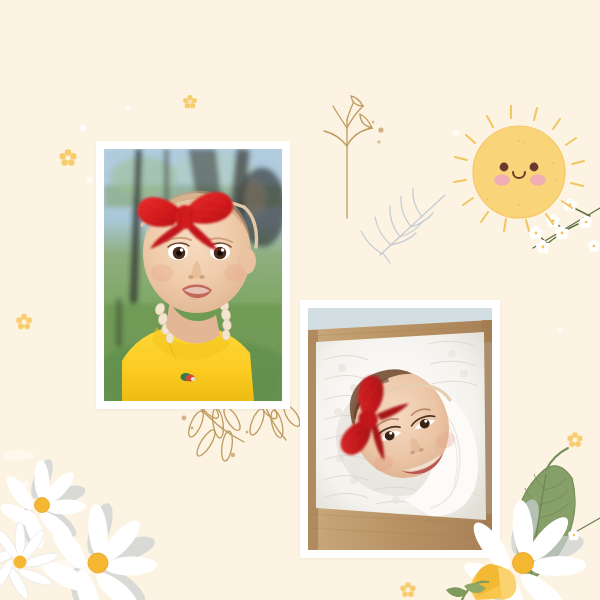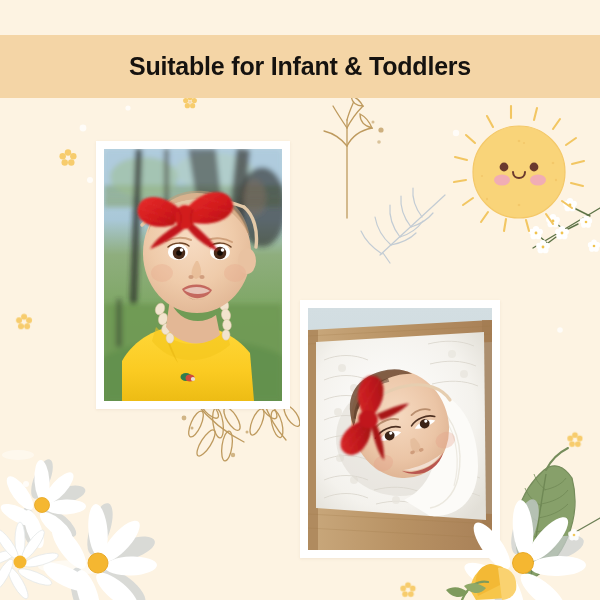--- a/index.html
+++ b/index.html
@@ -263,23 +263,20 @@
           <circle cx="192" cy="428" r="1.5"></circle>
         <circle cx="233" cy="455" r="2.2"></circle>
           <circle cx="247" cy="432" r="1.5"></circle>
       </g>
 
       <ellipse cx="78" cy="567" rx="40" ry="7" fill="#FFFFFF" opacity=".55"></ellipse>
       <ellipse cx="18" cy="455" rx="16" ry="5" fill="#FFFFFF" opacity=".4"></ellipse>
     </g>
   </svg>
 
-  <div class="banner">
-    <div class="banner-title">Suitable for Infant &amp; Toddlers</div>
-  </div>
 
   <div class="frame frame-1">
     <div class="frame-inner">
       <svg class="photo" viewBox="0 0 178 252" preserveAspectRatio="xMidYMid slice">
         <defs>
           <linearGradient id="p1bg" x1="0" y1="0" x2="0" y2="1">
             <stop offset="0%" stop-color="#BCD4E0"></stop>
             <stop offset="28%" stop-color="#A9C8D8"></stop>
             <stop offset="42%" stop-color="#8FAE7E"></stop>
             <stop offset="62%" stop-color="#7FA766"></stop>

